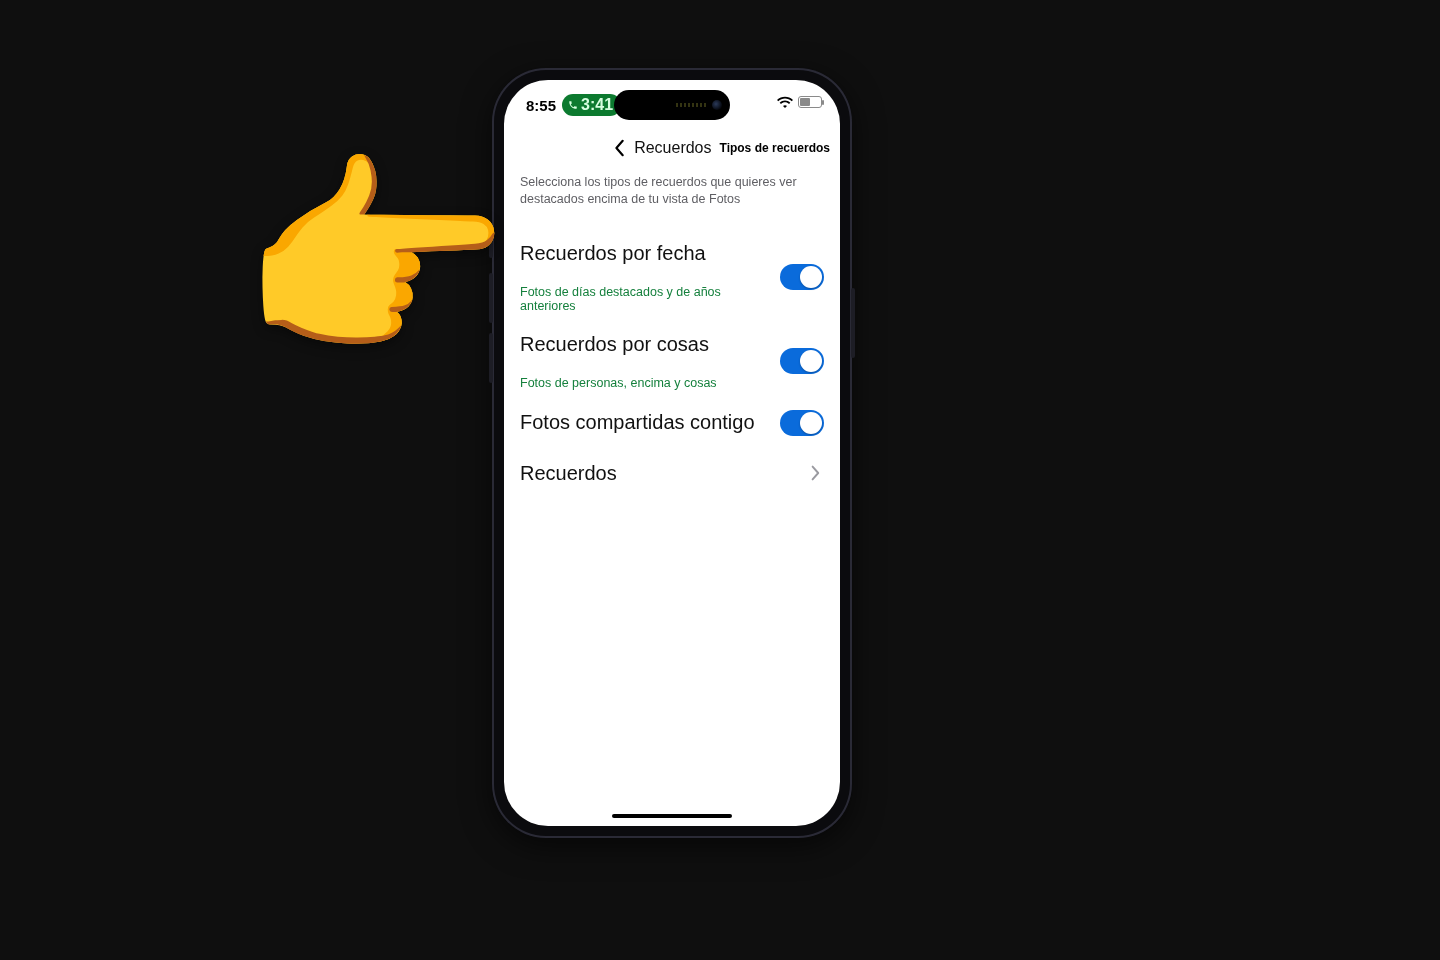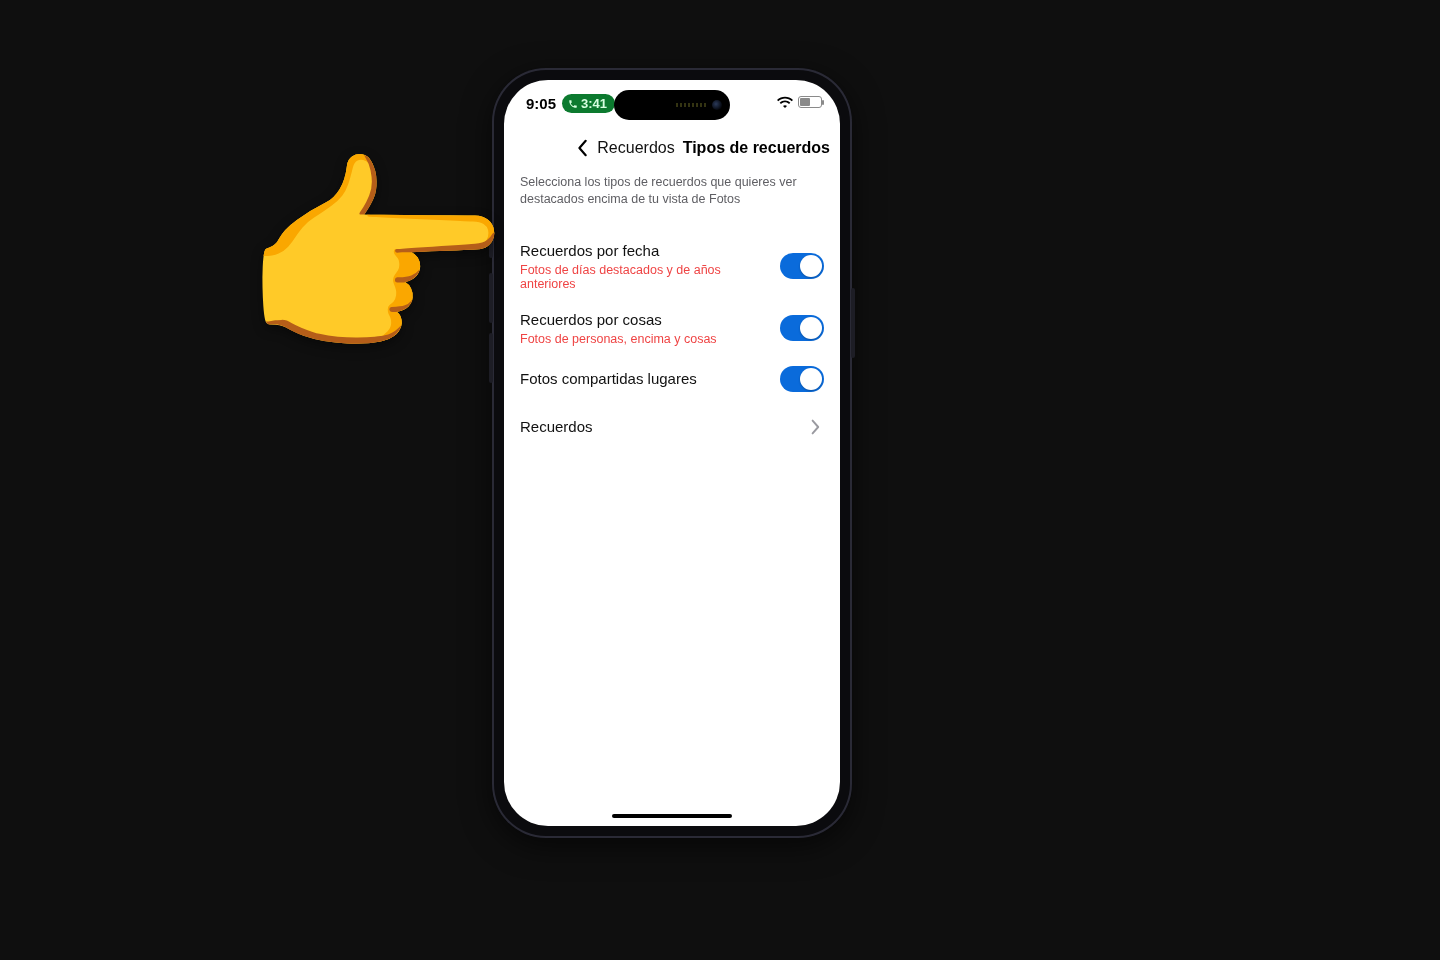--- a/index.html
+++ b/index.html
@@ -86,21 +86,21 @@
   .status-time {
     font-weight: 600;
     font-size: 15px;
     color: #000;
   }
   .call-pill {
     background: #0c7a2f;
     color: #d6ffe0;
     border-radius: 12px;
     padding: 2px 8px 2px 6px;
-    font-size: 13px;
+    font-size: 16px;
     font-weight: 600;
     display: flex; align-items: center; gap: 3px;
   }
   .call-pill .phone-ico {
     width: 10px; height: 10px; display: inline-block;
   }
   .status-right {
     position: absolute;
     right: 18px; top: 16px;
     display: flex; align-items: center; gap: 5px;
@@ -140,21 +140,21 @@
   }
   .nav .chev {
     width: 20px; height: 20px;
     display: flex; align-items: center; justify-content: center;
   }
   .nav .back-label {
     font-size: 16px;
     color: #111;
   }
   .nav .title {
-    font-size: 16px;
+    font-size: 12px;
     font-weight: 600;
     color: #000;
     margin-left: 4px;
   }
 
   
   .content {
     padding: 6px 16px 0 16px;
     flex: 1 1 auto;
   }
@@ -166,27 +166,27 @@
   }
   .row {
     display: flex;
     align-items: center;
     justify-content: space-between;
     padding: 10px 0;
     gap: 12px;
   }
   .row .lbl { flex: 1; }
   .row .t1 {
-    font-size: 15px;
+    font-size: 20px;
     color: #111;
   }
   .row .t2 {
     font-size: 12.5px;
-    color: #ef4444;
-    margin-top: 4px;
+    color: #15803d;
+    margin-top: 20px;
   }
   .toggle {
     width: 44px; height: 26px;
     background: #0a6bdb;
     border-radius: 13px;
     position: relative;
     flex: 0 0 auto;
   }
   .toggle .knob {
     position: absolute;
@@ -235,21 +235,21 @@
 
   <div class="screen">
 
     <div class="island">
       <span class="dots"></span>
       <span class="cam"></span>
     </div>
 
     <div class="status-bar">
       <div class="status-left">
-        <span class="status-time">9:05</span>
+        <span class="status-time">8:55</span>
         <span class="call-pill">
           <span class="phone-ico">
             <svg viewBox="0 0 24 24" width="10" height="10" fill="#d6ffe0">
                 <path d="M6.6 10.8c1.4 2.8 3.8 5.2 6.6 6.6l2.2-2.2c.3-.3.7-.4 1-.2 1.1.4 2.4.6 3.6.6.6 0 1 .4 1 1V20c0 .6-.4 1-1 1C10.6 21 3 13.4 3 4c0-.6.4-1 1-1h3.4c.6 0 1 .4 1 1 0 1.2.2 2.5.6 3.6.1.4 0 .8-.2 1L6.6 10.8z"></path>
               </svg>
           </span>
           <span>3:41</span>
         </span>
       </div>
       <div class="status-right">
@@ -292,21 +292,21 @@
           <div class="t1">Recuerdos por cosas</div>
           <div class="t2">Fotos de personas, encima y cosas</div>
         </div>
         <div class="toggle">
             <span class="knob"></span>
           </div>
       </div>
 
       <div class="row">
         <div class="lbl">
-          <div class="t1">Fotos compartidas lugares</div>
+          <div class="t1">Fotos compartidas contigo</div>
         </div>
         <div class="toggle">
             <span class="knob"></span>
           </div>
       </div>
 
       <div class="sep"></div>
 
       <div class="row">
         <div class="lbl">

